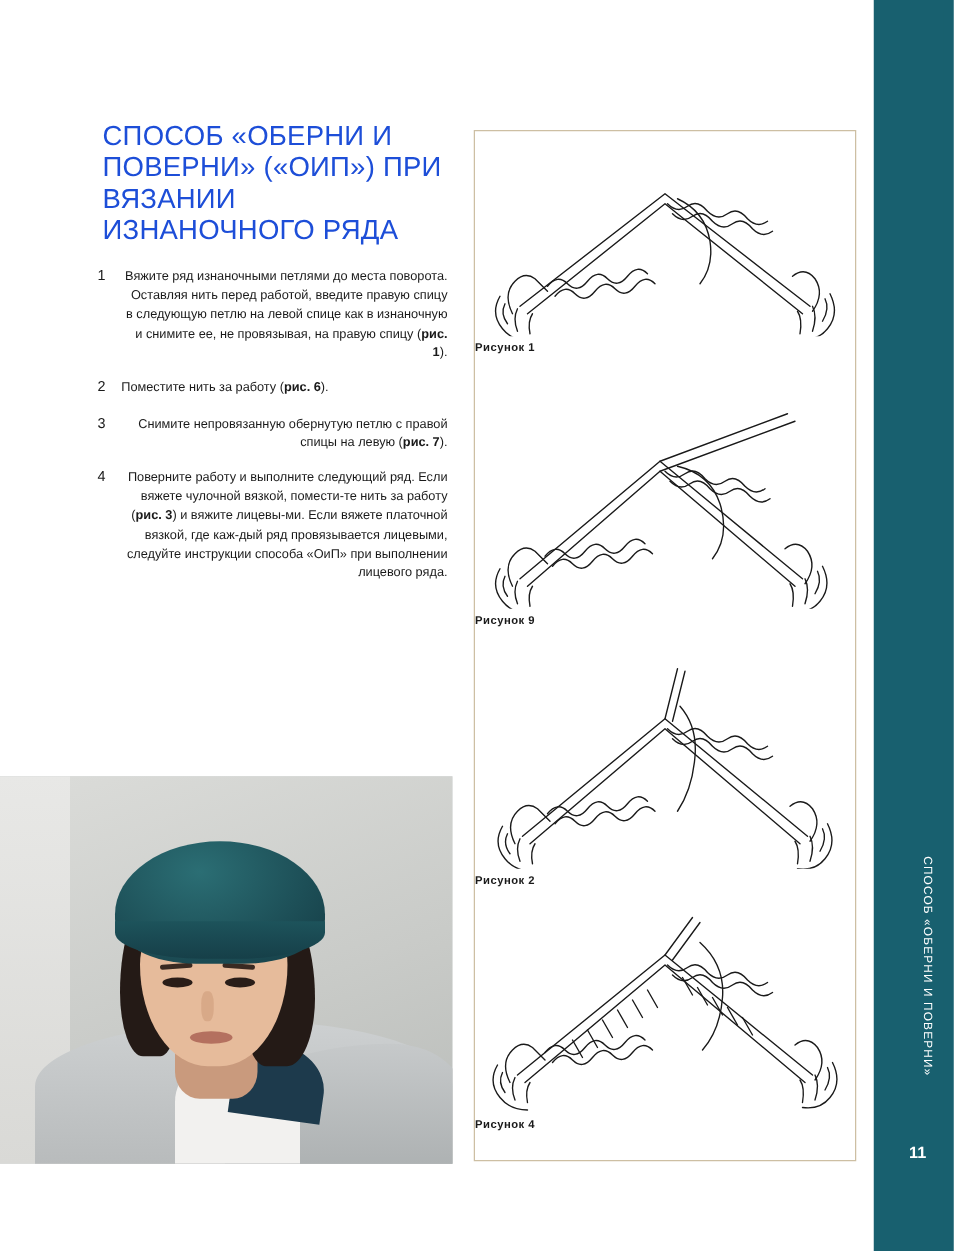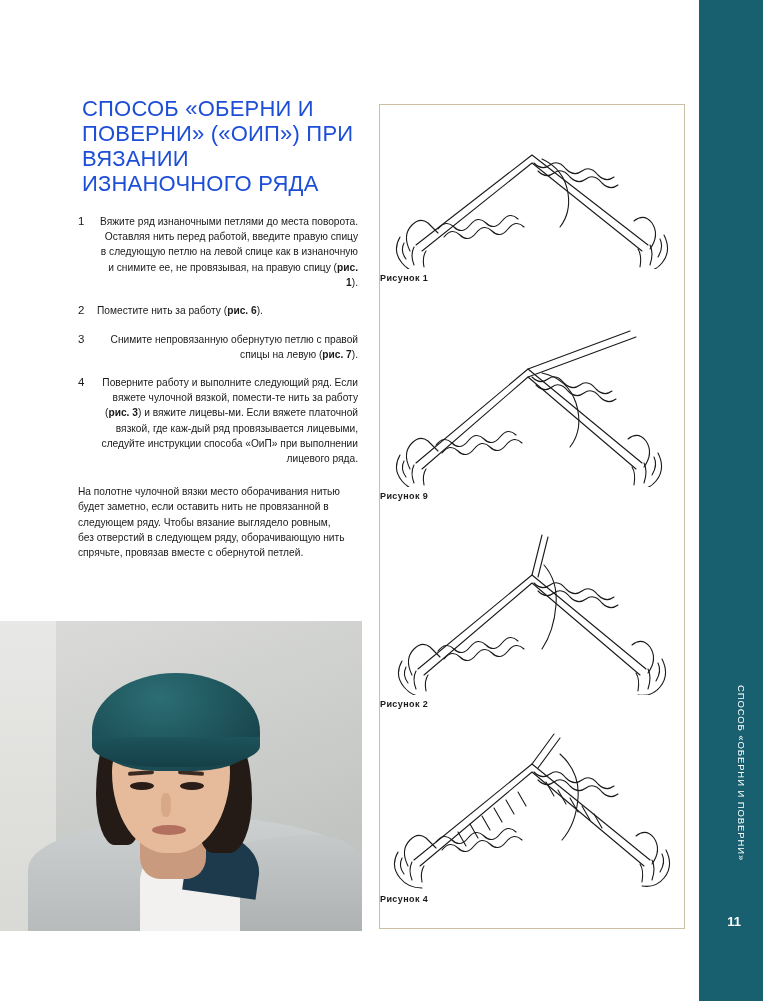--- a/index.html
+++ b/index.html
@@ -220,21 +220,20 @@
   </div>
   <div class="step">
     <div class="step-num">3</div>
     <div class="step-text">Снимите непровязанную обернутую петлю с правой спицы на левую (<b>рис. 7</b>).</div>
   </div>
   <div class="step">
     <div class="step-num">4</div>
     <div class="step-text">Поверните работу и выполните следующий ряд. Если вяжете чулочной вязкой, помести-те нить за работу (<b>рис. 3</b>) и вяжите лицевы-ми. Если вяжете платочной вязкой, где каж-дый ряд провязывается лицевыми, следуйте инструкции способа «ОиП» при выполнении лицевого ряда.</div>
   </div>
 
-  <div class="note">На полотне чулочной вязки место оборачивания нитью будет заметно, если оставить нить не провязанной в следующем ряду. Чтобы вязание выглядело ровным, без отверстий в следующем ряду, оборачивающую нить спрячьте, провязав вместе с обернутой петлей.</div>
 </div>
 
 <div class="photo">
   <div class="wall-l"></div>
   <div class="wall-r"></div>
   <div class="shoulder"></div>
   <div class="shoulder2"></div>
   <div class="collar"></div>
   <div class="collar-dark"></div>
   <div class="neck"></div>

